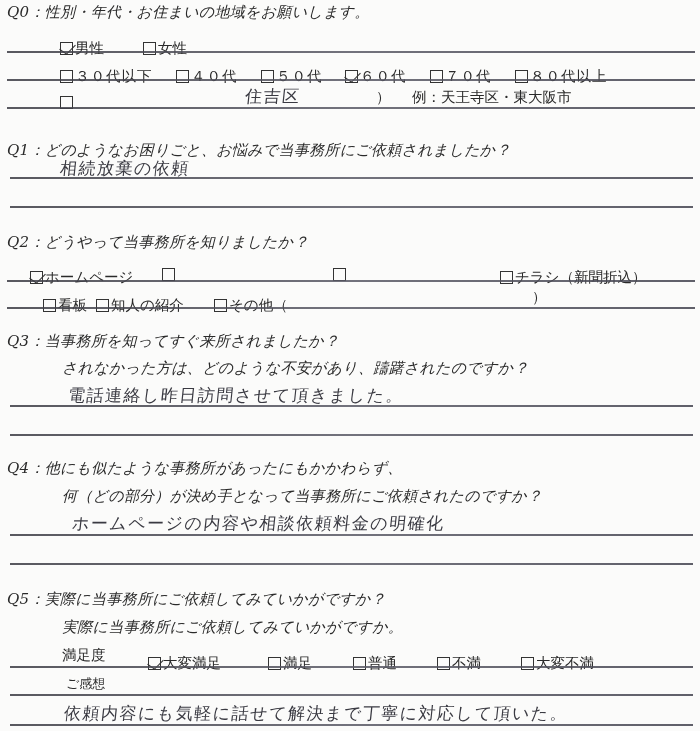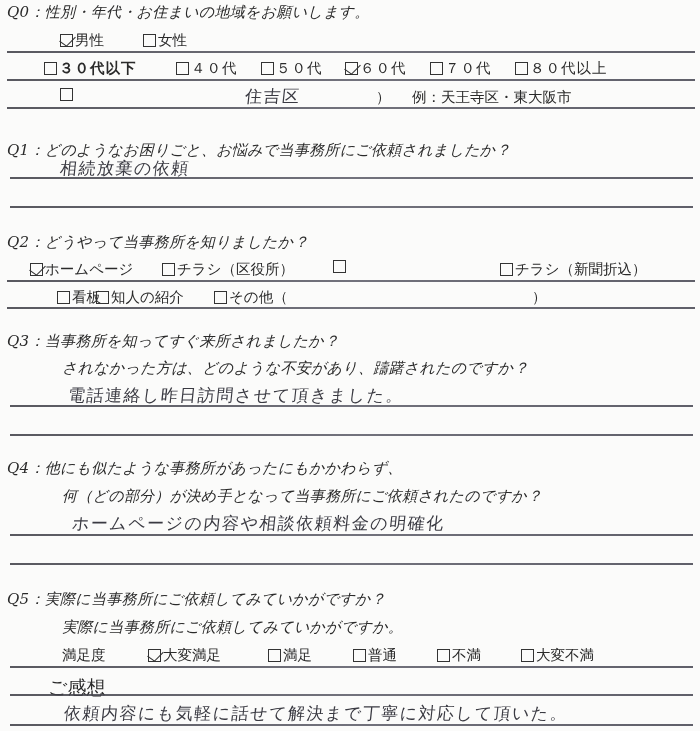--- a/index.html
+++ b/index.html
@@ -31,42 +31,42 @@
       position: relative; vertical-align: -1px;
       background: transparent;
     }
     .chk.checked::after {
       content: ""; position: absolute; left: 2px; top: -2px;
       width: 8px; height: 12px;
       border-right: 1.6px solid #333; border-bottom: 1.6px solid #333;
       transform: rotate(35deg) skewX(-10deg);
       transform-origin: center;
     }
-    .item { display: inline-flex; align-items: center; }
+    .item { display: inline-flex; align-items: center; margin-top: 8px; }
   </style>
 </head>
 <body>
 
 <div class="abs q" style="left:7px; top:3px;">Q0：性別・年代・お住まいの地域をお願いします。</div>
 
 <div class="abs opt" style="left:60px; top:31px;">
   <span class="item">
       <span class="chk checked"></span>
       <span>男性</span>
     </span>
 </div>
 <div class="abs opt" style="left:143px; top:31px;">
   <span class="item">
       <span class="chk"></span>
       <span>女性</span>
     </span>
 </div>
 <div class="line" style="left:7px; width:688px; top:51px;"></div>
 
-<div class="abs opt" style="left:44px; top:59px; letter-spacing:1px;font-weight:bold;">
+<div class="abs opt" style="left:60px; top:59px; letter-spacing:1px;">
   <span class="item">
       <span class="chk"></span>
       <span>３０代以下</span>
     </span>
 </div>
 <div class="abs opt" style="left:176px; top:59px; letter-spacing:1px;">
   <span class="item">
       <span class="chk"></span>
       <span>４０代</span>
     </span>
@@ -116,37 +116,36 @@
 
 <div class="abs opt" style="left:30px; top:260px;">
   <span class="item">
       <span class="chk checked"></span>
       <span>ホームページ</span>
     </span>
 </div>
 <div class="abs opt" style="left:162px; top:260px;">
   <span class="item">
       <span class="chk"></span>
-      <span>チラシ（区役所）</span>
     </span>
 </div>
 <div class="abs opt" style="left:333px; top:260px;">
   <span class="item">
       <span class="chk"></span>
     </span>
 </div>
 <div class="abs opt" style="left:500px; top:260px;">
   <span class="item">
       <span class="chk"></span>
       <span>チラシ（新聞折込）</span>
     </span>
 </div>
 <div class="line" style="left:7px; width:688px; top:280px;"></div>
 
-<div class="abs opt" style="left:30px; top:288px;padding-left:27px;">
+<div class="abs opt" style="left:16px; top:288px;padding-left:27px;">
   <span class="item">
       <span class="chk"></span>
       <span>看板</span>
     </span>
 </div>
 <div class="abs opt" style="left:96px; top:288px;text-decoration:underline;">
   <span class="item">
       <span class="chk"></span>
       <span>知人の紹介</span>
     </span>
@@ -202,17 +201,17 @@
     </span>
 </div>
 <div class="abs opt" style="left:521px; top:646px;">
   <span class="item">
       <span class="chk"></span>
       <span>大変不満</span>
     </span>
 </div>
 <div class="line" style="left:10px; width:683px; top:666px;"></div>
 
-<div class="abs opt" style="left:48px; top:675px; font-size:19px;">ご感想</div>
+<div class="abs opt" style="left:66px; top:675px; font-size:13px;">ご感想</div>
 <div class="line" style="left:10px; width:683px; top:694px;"></div>
 
 <div class="abs hw" style="left:64px; top:702px;">依頼内容にも気軽に話せて解決まで丁寧に対応して頂いた。</div>
 <div class="line" style="left:10px; width:683px; top:724px;"></div>
 
 </body></html>

